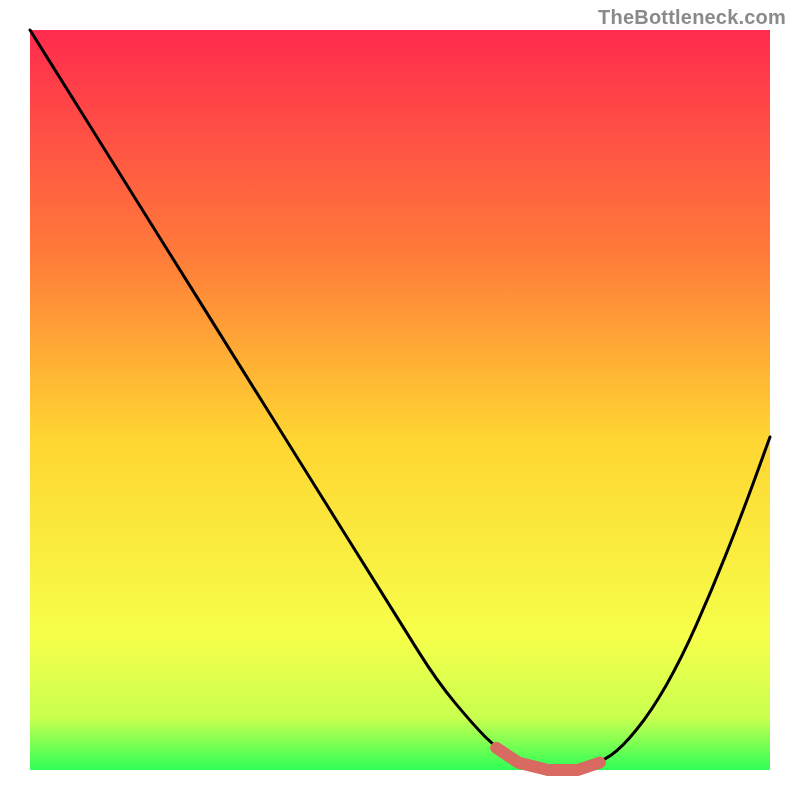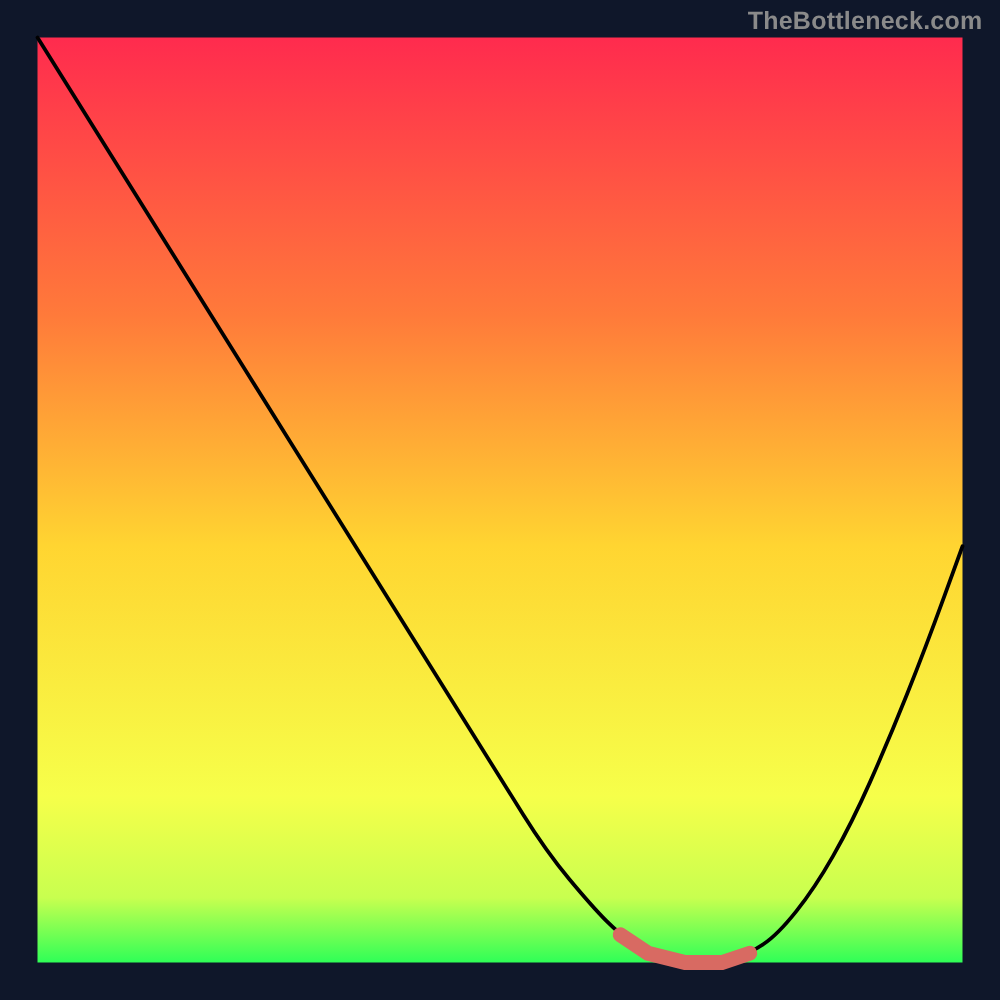--- a/index.html
+++ b/index.html
@@ -9,21 +9,21 @@
     height: 800px;
     background: #000;
     overflow: hidden;
   }
   .frame {
     position: absolute;
     left: 0;
     top: 0;
     width: 800px;
     height: 800px;
-    background: #0f172a;
+    background: #ffffff;
   }
   .watermark {
     position: absolute;
     top: 6px;
     right: 14px;
     font-family: Arial, Helvetica, sans-serif;
     font-size: 20px;
     font-weight: 600;
     color: #8a8a8a;
     letter-spacing: 0.2px;

